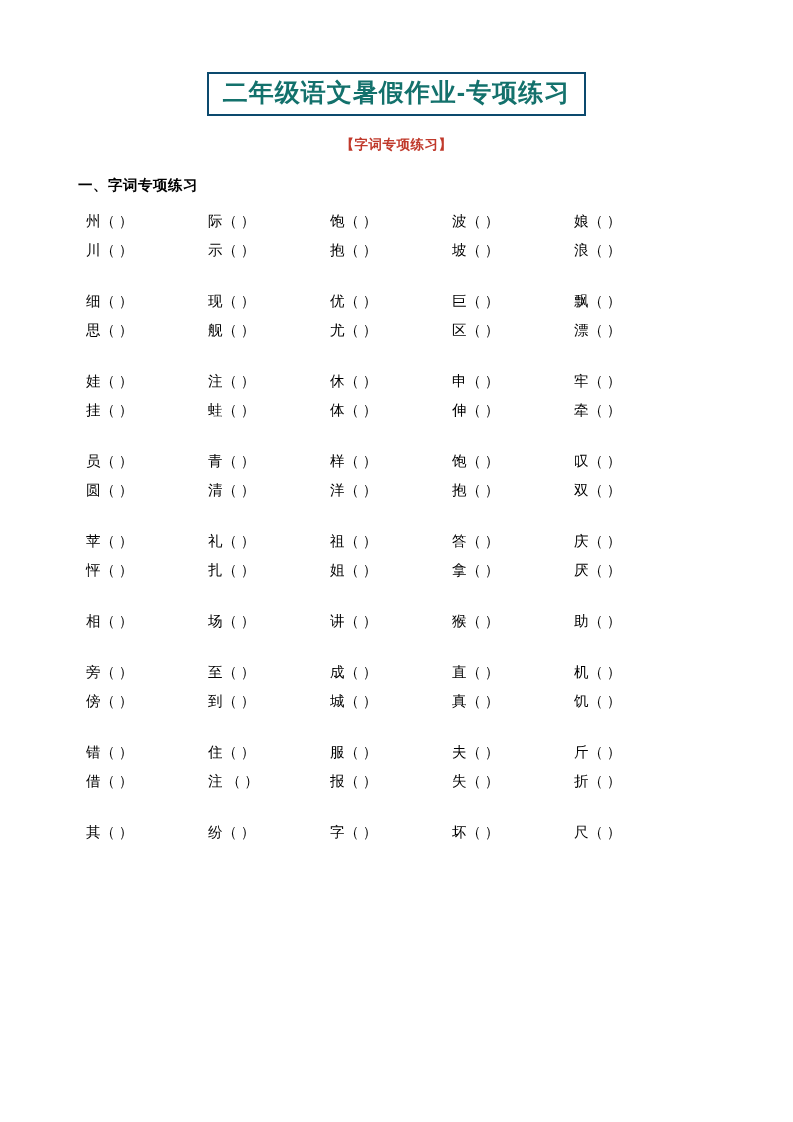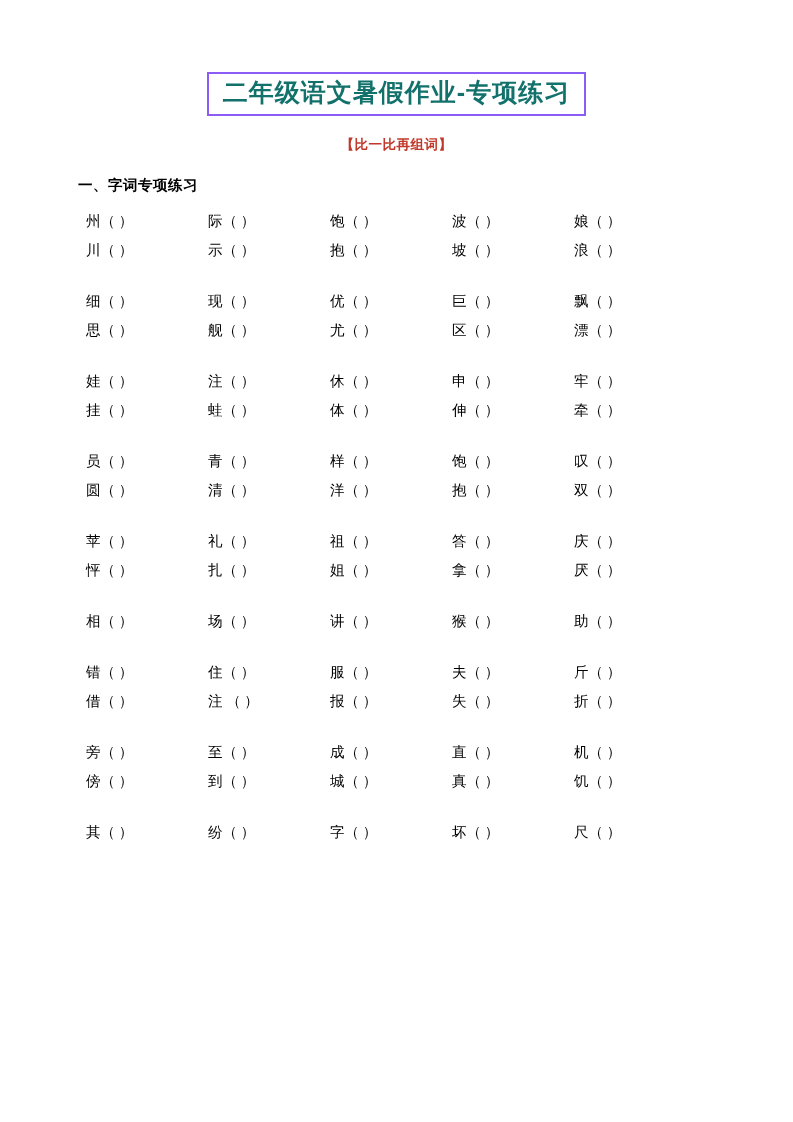--- a/index.html
+++ b/index.html
@@ -21,21 +21,21 @@
     box-sizing: border-box;
     padding: 0 78px;
     position: relative;
   }
   .title-wrap {
     margin-top: 72px;
     text-align: center;
   }
   .title-box {
     display: inline-block;
-    border: 2px solid #8b5cf6;
+    border: 2px solid #0c4a6e;
     padding: 5px 14px 7px 14px;
     box-sizing: border-box;
     text-align: right;
   }
   .title-text {
     font-family: "Liberation Sans", "DejaVu Sans", sans-serif;
     font-size: 25px;
     font-weight: bold;
     color: #13716c;
     letter-spacing: 1px;
@@ -81,21 +81,21 @@
 <body>
 
 <div class="page">
 
   <div class="title-wrap">
     <div class="title-box">
       <div class="title-text">二年级语文暑假作业-专项练习</div>
     </div>
   </div>
 
-  <div class="subtitle">【比一比再组词】</div>
+  <div class="subtitle">【字词专项练习】</div>
 
   <div class="section-head">一、字词专项练习</div>
 
   <div class="groups">
       <div class="group">
         <div class="row"><span class="cell" style="width: 122px;">州（        ）</span><span class="cell" style="width: 122px;">际（        ）</span><span class="cell" style="width: 122px;">饱（        ）</span><span class="cell" style="width: 122px;">波（        ）</span><span class="cell" style="width: 122px;">娘（        ）</span></div>
         <div class="row"><span class="cell" style="width: 122px;">川（        ）</span><span class="cell" style="width: 122px;">示（        ）</span><span class="cell" style="width: 122px;">抱（        ）</span><span class="cell" style="width: 122px;">坡（        ）</span><span class="cell" style="width: 122px;">浪（        ）</span></div>
       </div>
       <div class="group">
         <div class="row"><span class="cell" style="width: 122px;">细（        ）</span><span class="cell" style="width: 122px;">现（        ）</span><span class="cell" style="width: 122px;">优（        ）</span><span class="cell" style="width: 122px;">巨（        ）</span><span class="cell" style="width: 122px;">飘（        ）</span></div>
@@ -110,25 +110,25 @@
         <div class="row"><span class="cell" style="width: 122px;">圆（        ）</span><span class="cell" style="width: 122px;">清（        ）</span><span class="cell" style="width: 122px;">洋（        ）</span><span class="cell" style="width: 122px;">抱（        ）</span><span class="cell" style="width: 122px;">双（        ）</span></div>
       </div>
       <div class="group">
         <div class="row"><span class="cell" style="width: 122px;">苹（        ）</span><span class="cell" style="width: 122px;">礼（        ）</span><span class="cell" style="width: 122px;">祖（        ）</span><span class="cell" style="width: 122px;">答（        ）</span><span class="cell" style="width: 122px;">庆（        ）</span></div>
         <div class="row"><span class="cell" style="width: 122px;">怦（        ）</span><span class="cell" style="width: 122px;">扎（        ）</span><span class="cell" style="width: 122px;">姐（        ）</span><span class="cell" style="width: 122px;">拿（        ）</span><span class="cell" style="width: 122px;">厌（        ）</span></div>
       </div>
       <div class="group">
         <div class="row"><span class="cell" style="width: 122px;">相（        ）</span><span class="cell" style="width: 122px;">场（        ）</span><span class="cell" style="width: 122px;">讲（        ）</span><span class="cell" style="width: 122px;">猴（        ）</span><span class="cell" style="width: 122px;">助（        ）</span></div>
       </div>
       <div class="group">
+        <div class="row"><span class="cell" style="width: 122px;">旁（        ）</span><span class="cell" style="width: 122px;">至（        ）</span><span class="cell" style="width: 122px;">成（        ）</span><span class="cell" style="width: 122px;">直（        ）</span><span class="cell" style="width: 122px;">机（        ）</span></div>
+        <div class="row"><span class="cell" style="width: 122px;">傍（        ）</span><span class="cell" style="width: 122px;">到（        ）</span><span class="cell" style="width: 122px;">城（        ）</span><span class="cell" style="width: 122px;">真（        ）</span><span class="cell" style="width: 122px;">饥（        ）</span></div>
+      </div>
+      <div class="group">
         <div class="row"><span class="cell" style="width: 122px;">错（        ）</span><span class="cell" style="width: 122px;">住（        ）</span><span class="cell" style="width: 122px;">服（        ）</span><span class="cell" style="width: 122px;">夫（        ）</span><span class="cell" style="width: 122px;">斤（        ）</span></div>
         <div class="row"><span class="cell" style="width: 122px;">借（        ）</span><span class="cell" style="width: 122px;">注 （        ）</span><span class="cell" style="width: 122px;">报（        ）</span><span class="cell" style="width: 122px;">失（        ）</span><span class="cell" style="width: 122px;">折（        ）</span></div>
-      </div>
-      <div class="group">
-        <div class="row"><span class="cell" style="width: 122px;">旁（        ）</span><span class="cell" style="width: 122px;">至（        ）</span><span class="cell" style="width: 122px;">成（        ）</span><span class="cell" style="width: 122px;">直（        ）</span><span class="cell" style="width: 122px;">机（        ）</span></div>
-        <div class="row"><span class="cell" style="width: 122px;">傍（        ）</span><span class="cell" style="width: 122px;">到（        ）</span><span class="cell" style="width: 122px;">城（        ）</span><span class="cell" style="width: 122px;">真（        ）</span><span class="cell" style="width: 122px;">饥（        ）</span></div>
       </div>
       <div class="group">
         <div class="row"><span class="cell" style="width: 122px;">其（        ）</span><span class="cell" style="width: 122px;">纷（        ）</span><span class="cell" style="width: 122px;">字（        ）</span><span class="cell" style="width: 122px;">坏（        ）</span><span class="cell" style="width: 122px;">尺（        ）</span></div>
       </div>
     </div>
 
 </div>
 
 </body></html>

